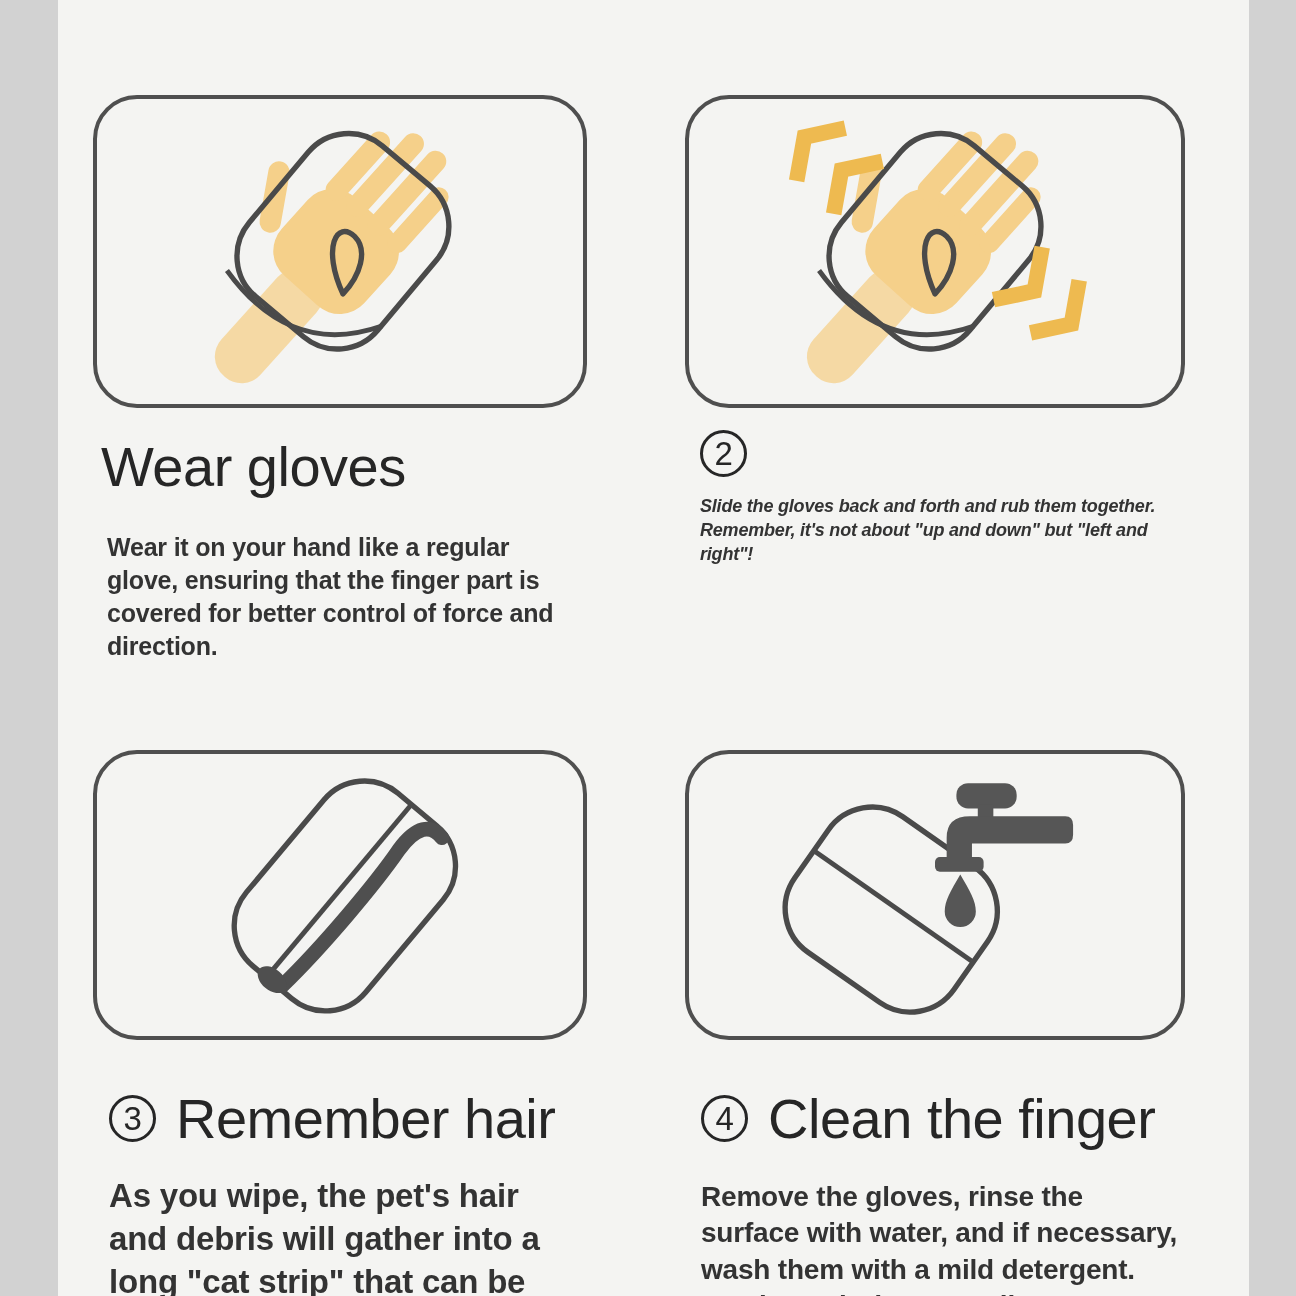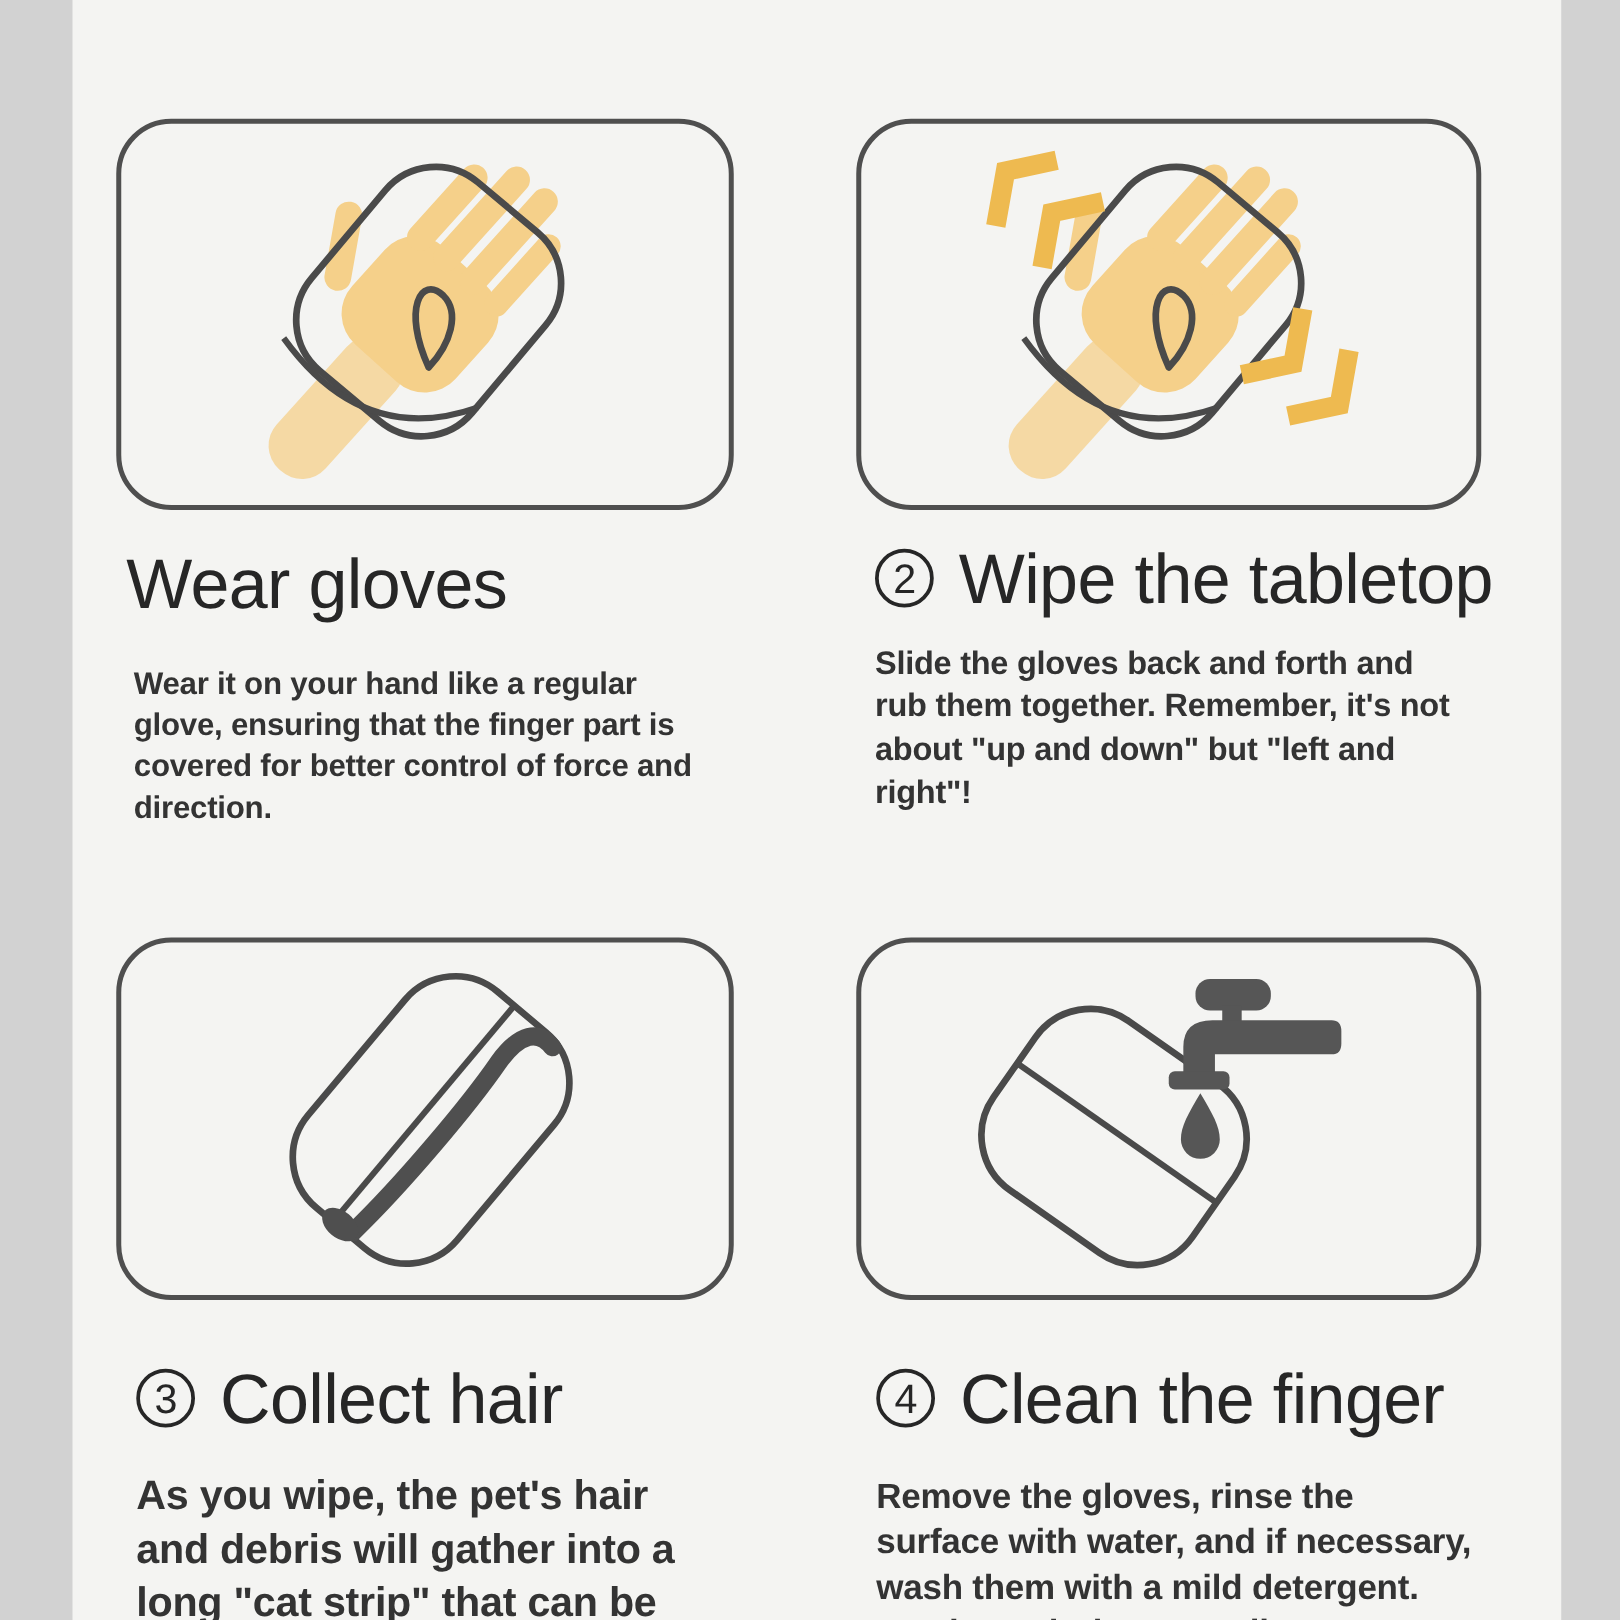--- a/index.html
+++ b/index.html
@@ -37,21 +37,21 @@
   }
   
   .step1 { left:93px; top:95px; width:494px; }
   .step1 .illus-box { width:494px; height:313px; }
   .step1 .step-title { margin:26px 0 0 8px; }
   .step1 .step-desc { margin:32px 0 0 14px; font-size:25px; line-height:1.32; width:478px; }
   
   .step2 { left:685px; top:95px; width:500px; }
   .step2 .illus-box { width:500px; height:313px; }
   .step2 .step-title { margin:22px 0 0 15px; }
-  .step2 .step-desc { margin:18px 0 0 15px; font-size:26px; line-height:1.32; width:460px; }
+  .step2 .step-desc { margin:18px 0 0 15px; font-size:18px; line-height:1.32; width:460px;font-style:italic; }
   
   .step3 { left:93px; top:750px; width:494px; }
   .step3 .illus-box { width:494px; height:290px; }
   .step3 .step-title { margin:46px 0 0 16px; }
   .step3 .step-desc { margin:24px 0 0 16px; font-size:33px; line-height:1.30; width:452px; }
   
   .step4 { left:685px; top:750px; width:500px; }
   .step4 .illus-box { width:500px; height:290px; }
   .step4 .step-title { margin:46px 0 0 16px; }
   .step4 .step-desc { margin:28px 0 0 16px; font-size:28px; line-height:1.30; width:480px; }
@@ -102,39 +102,38 @@
           <polyline points="196,64 154,73 146,118"></polyline>
         </g>
         <g fill="none" stroke="#eeba50" stroke-width="16" stroke-linejoin="miter">
           <polyline points="348,240 390,231 398,186"></polyline>
           <polyline points="310,206 352,197 360,152"></polyline>
         </g>
       </svg>
     </div>
     <h2 class="step-title">
       <span class="circled-num">2</span>
-      <span>Wipe the tabletop</span>
     </h2>
     <p class="step-desc">Slide the gloves back and forth and rub them together. Remember, it's not about "up and down" but "left and right"!</p>
   </section>
 
   <section class="step step3">
     <div class="illus-box">
       <svg viewBox="0 0 494 290">
         <g transform="translate(252,146) rotate(40)">
           <rect x="-80" y="-116" width="160" height="232" rx="54" fill="none" stroke="#4a4a4a" stroke-width="5.5"></rect>
           <line x1="-8" y1="-114" x2="-8" y2="114" stroke="#4a4a4a" stroke-width="5"></line>
           <path d="M 10,112 C 16,55 16,-30 12,-72 C 10,-102 20,-114 38,-110" fill="none" stroke="#4f4f4f" stroke-width="15" stroke-linecap="round"></path>
           <ellipse cx="-2" cy="114" rx="17" ry="11" fill="#4f4f4f"></ellipse>
         </g>
       </svg>
     </div>
     <h2 class="step-title">
       <span class="circled-num">3</span>
-      <span>Collect hair</span>
+      <span>Remember hair</span>
     </h2>
     <p class="step-desc">As you wipe, the pet's hair and debris will gather into a long "cat strip" that can be easily removed.</p>
   </section>
 
   <section class="step step4">
     <div class="illus-box">
       <svg viewBox="0 0 500 290">
         <g transform="translate(205,160) rotate(35)">
           <rect x="-100" y="-85" width="200" height="170" rx="55" fill="none" stroke="#4a4a4a" stroke-width="5.5"></rect>
           <line x1="-98" y1="-4" x2="98" y2="-4" stroke="#4a4a4a" stroke-width="5"></line>

